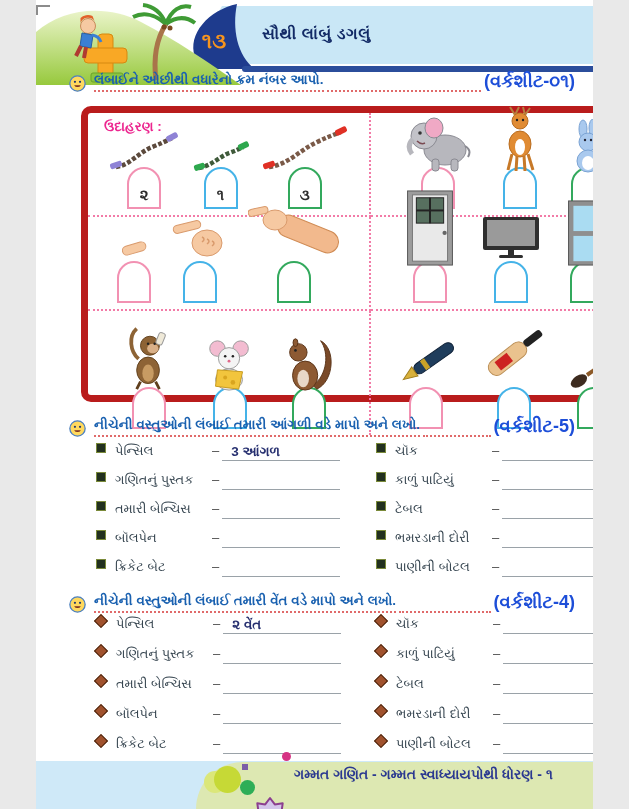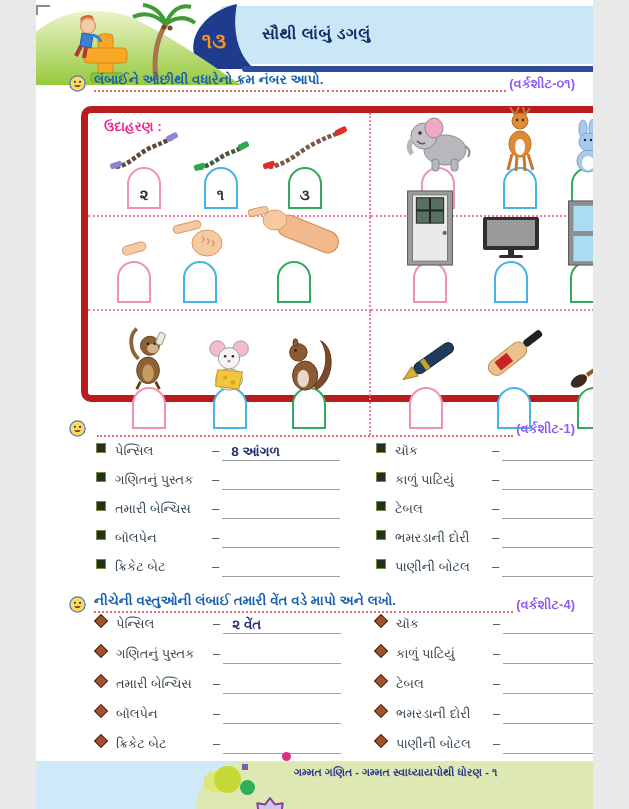--- a/index.html
+++ b/index.html
@@ -12,21 +12,21 @@
   .hdr-band{position:absolute;left:0;top:0;}
   .chapter-num{position:absolute;left:156px;top:29px;width:44px;text-align:center;
     color:#f7941d;font-weight:bold;font-size:21px;}
   .page-title{position:absolute;left:226px;top:25px;color:#122a66;font-weight:bold;font-size:16px;letter-spacing:.5px;}
   .title-bar{position:absolute;left:206px;top:66px;width:384px;height:6px;background:#2b4d9b;border-radius:3px;}
   
   .sec-head{position:absolute;left:33px;right:18px;display:flex;align-items:flex-end;height:20px;}
   .smiley{margin-right:8px;flex:none;}
   .sec-text{color:#1a61b0;font-weight:bold;font-size:13.5px;border-bottom:2px dotted #e06a6a;padding-bottom:2px;white-space:nowrap;}
   .leader{flex:1;border-bottom:2px dotted #e06a6a;margin:0 3px;height:14px;min-width:10px;}
-  .sec-tag{color:#8b5cf6;font-weight:bold;font-size:13px;white-space:nowrap;}
+  .sec-tag{color:#1d4ed8;font-weight:bold;font-size:18px;white-space:nowrap;}
   
   .ex-grid{position:absolute;left:45px;top:106px;width:568px;height:296px;border:7px solid #b91c1c;
     border-radius:10px;background:#fff;display:grid;grid-template-columns:283px 1fr;
     grid-template-rows:104px 94px auto;box-sizing:border-box;}
   .ex-label{position:absolute;left:16px;top:6px;color:#ec268f;font-weight:bold;font-size:13.5px;z-index:3;}
   .ex-cell{display:flex;justify-content:space-evenly;align-items:flex-end;padding:2px 8px 6px;}
   .ex-cell.bR{border-right:2px dotted #f27ba7;}
   .ex-cell.bB{border-bottom:2px dotted #f27ba7;}
   .ex-item{display:flex;flex-direction:column;align-items:center;}
   .arch{width:34px;height:42px;border-radius:17px 17px 0 0;border:2.5px solid #999;background:#fff;
@@ -42,21 +42,21 @@
   .bullet-sq{width:8px;height:8px;background:#22301f;border:1.5px solid #7a8a3a;margin-right:9px;flex:none;}
   .bullet-dia{width:8px;height:8px;background:#a0522d;border:1.5px solid #49250e;transform:rotate(45deg);margin-right:10px;flex:none;}
   .ws-label{width:97px;font-size:13px;color:#35444f;flex:none;}
   .dash{color:#4a4a4a;margin-right:3px;font-size:13px;}
   .ans-line{width:118px;border-bottom:1.5px solid #9aa2a8;height:17px;position:relative;}
   .ans-value{position:absolute;left:9px;bottom:0;font-weight:bold;color:#273070;font-size:13.5px;white-space:nowrap;}
   
   .foot-blue{position:absolute;left:0;top:761px;width:629px;height:48px;background:#cfe9f8;}
   .foot-green{position:absolute;left:160px;top:762px;right:0;bottom:0;background:#dde8b2;border-radius:55px 0 0 0;}
   .circ{position:absolute;border-radius:50%;}
-  .foot-text{position:absolute;left:258px;top:766px;font-size:11px;font-weight:bold;color:#2b3990;white-space:nowrap;}
+  .foot-text{position:absolute;left:258px;top:766px;font-size:14px;font-weight:bold;color:#2b3990;white-space:nowrap;}
   .star-wrap{position:absolute;left:214px;top:796px;width:40px;height:40px;}
   .star-num{position:absolute;left:0;top:12px;width:40px;text-align:center;color:#2b2f77;font-weight:bold;font-size:13px;}
   .dot-magenta{position:absolute;left:246px;top:752px;width:9px;height:9px;border-radius:50%;background:#d63384;}
   .sq-violet{position:absolute;left:206px;top:764px;width:6px;height:6px;background:#7b5ea7;}
 </style>
 </head>
 <body>
 
 <div class="page">
 
@@ -316,31 +316,32 @@
     </div>
   </div>
 
   <div class="sec-head" style="top:417px;">
     <svg class="smiley" width="17" height="17" viewBox="0 0 20 20">
       <circle cx="10" cy="10" r="9" fill="#ffd95e" stroke="#4a7fc1" stroke-width="1.5"></circle>
       <circle cx="7" cy="8" r="1.3" fill="#203a6e"></circle>
         <circle cx="13" cy="8" r="1.3" fill="#203a6e"></circle>
       <path d="M6,12 a4.5,4 0 0 0 8,0 Z" fill="#7a3020"></path>
     </svg>
+    <span class="sec-text">નીચેની વસ્તુઓની લંબાઈ તમારી આંગળી વડે માપો અને લખો.</span>
     <span class="leader"></span>
-    <span class="sec-tag">(વર્કશીટ-1)</span>
+    <span class="sec-tag">(વર્કશીટ-5)</span>
   </div>
 
   <div class="ws-list ws2" style="top:443px;">
     <div class="ws-item">
       <span class="bullet-sq"></span>
       <span class="ws-label">પેન્સિલ</span>
       <span class="dash">–</span>
       <span class="ans-line">
-          <span class="ans-value">8 આંગળ</span>
+          <span class="ans-value">3 આંગળ</span>
         </span>
     </div>
     <div class="ws-item">
       <span class="bullet-sq"></span>
       <span class="ws-label">ચૉક</span>
       <span class="dash">–</span>
       <span class="ans-line">
           <span class="ans-value"></span>
         </span>
     </div>

